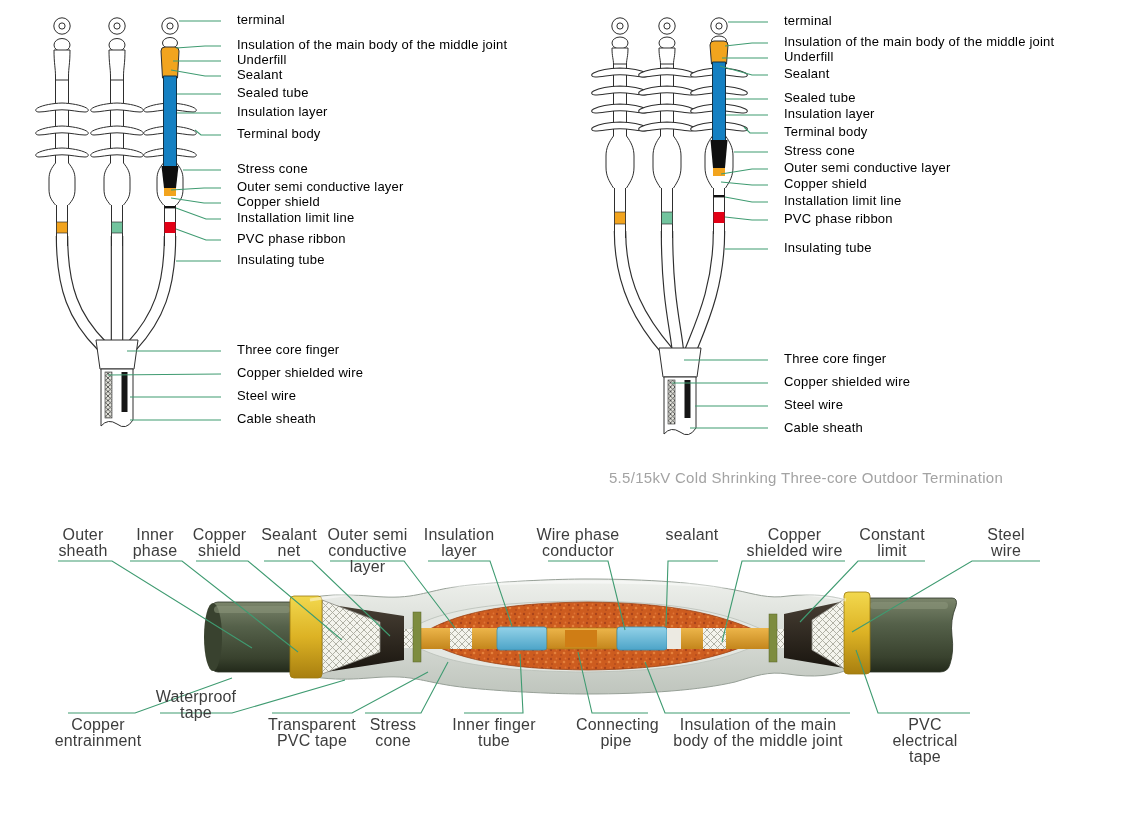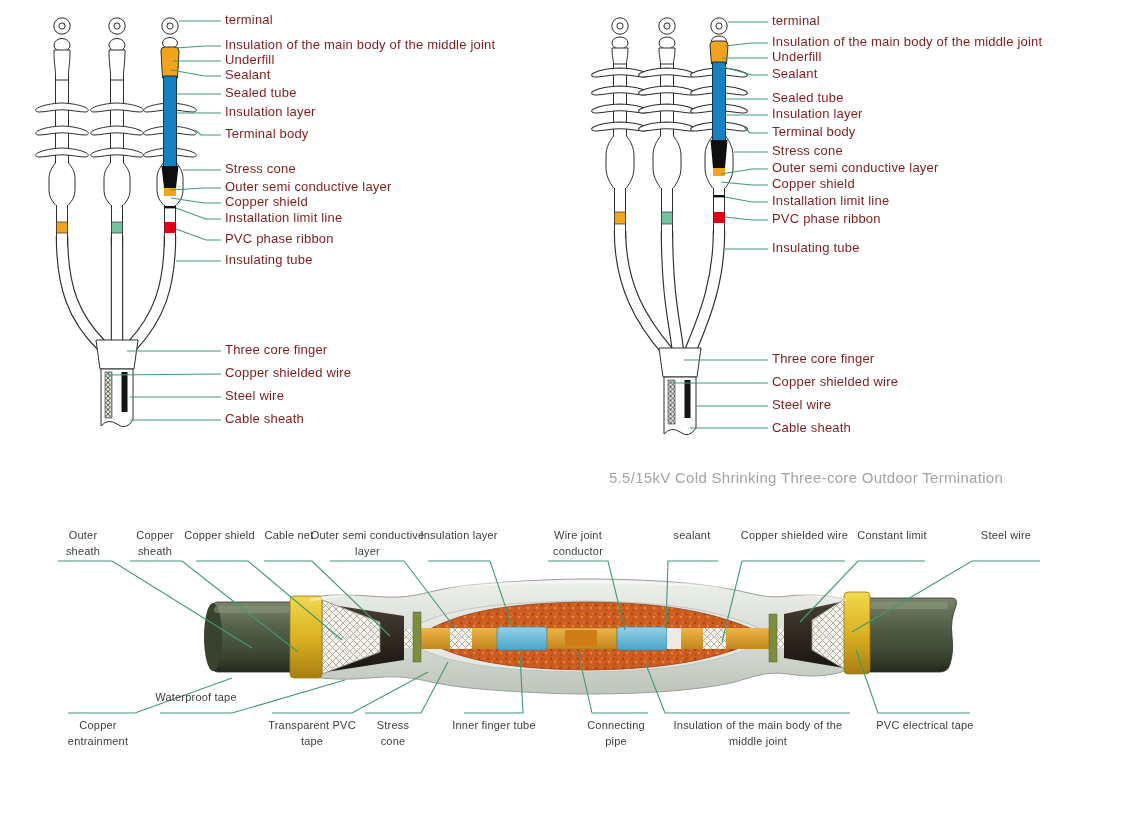--- a/index.html
+++ b/index.html
@@ -1,20 +1,20 @@
 <!DOCTYPE html>
 <html><head>
 <meta charset="utf-8">
 <style>
   html,body{margin:0;padding:0;background:#ffffff;}
   #page{position:relative;width:1128px;height:826px;background:#ffffff;overflow:hidden;
         font-family:"Liberation Sans","DejaVu Sans",sans-serif;}
   #art{position:absolute;left:0;top:0;}
-  .lbl{position:absolute;font-size:13px;color:#7f1d1d;letter-spacing:.2px;line-height:16px;white-space:nowrap;}
-  .jlbl{position:absolute;font-size:11px;color:#3d3d3d;letter-spacing:.2px;line-height:16px;text-align:center;white-space:normal;}
+  .lbl{position:absolute;font-size:13px;color:#000000;letter-spacing:.2px;line-height:16px;white-space:nowrap;margin-left:12px;}
+  .jlbl{position:absolute;font-size:16px;color:#3d3d3d;letter-spacing:.2px;line-height:16px;text-align:center;white-space:normal;}
   .caption{position:absolute;font-size:15px;color:#a3a3a3;letter-spacing:.3px;text-align:center;}
 </style>
 </head>
 <body>
 
 <div id="page">
 
 <svg id="art" width="1128" height="826" viewBox="0 0 1128 826">
   <defs>
     <pattern id="mesh" width="7" height="7" patternUnits="userSpaceOnUse">
@@ -302,26 +302,26 @@
 <div class="lbl" style="left:772px;top:193px">Installation limit line</div>
 <div class="lbl" style="left:772px;top:211px">PVC phase ribbon</div>
 <div class="lbl" style="left:772px;top:240px">Insulating tube</div>
 <div class="lbl" style="left:772px;top:351px">Three core finger</div>
 <div class="lbl" style="left:772px;top:374px">Copper shielded wire</div>
 <div class="lbl" style="left:772px;top:397px">Steel wire</div>
 <div class="lbl" style="left:772px;top:420px">Cable sheath</div>
 <div class="caption" style="left:570px;top:469px;width:472px">5.5/15kV Cold Shrinking Three-core Outdoor Termination</div>
 
 <div class="jlbl" style="left:53px;top:527px;width:60px">Outer sheath</div>
-<div class="jlbl" style="left:125px;top:527px;width:60px">Copper sheath</div>
+<div class="jlbl" style="left:125px;top:527px;width:60px">Inner phase</div>
 <div class="jlbl" style="left:182px;top:527px;width:75px">Copper shield</div>
-<div class="jlbl" style="left:259px;top:527px;width:60px">Cable net</div>
+<div class="jlbl" style="left:259px;top:527px;width:60px">Sealant net</div>
 <div class="jlbl" style="left:310px;top:527px;width:115px">Outer semi conductive layer</div>
 <div class="jlbl" style="left:419px;top:527px;width:80px">Insulation layer</div>
-<div class="jlbl" style="left:533px;top:527px;width:90px">Wire joint conductor</div>
+<div class="jlbl" style="left:533px;top:527px;width:90px">Wire phase conductor</div>
 <div class="jlbl" style="left:662px;top:527px;width:60px">sealant</div>
 <div class="jlbl" style="left:737px;top:527px;width:115px">Copper shielded wire</div>
 <div class="jlbl" style="left:857px;top:527px;width:70px">Constant limit</div>
 <div class="jlbl" style="left:971px;top:527px;width:70px">Steel wire</div>
 
 <div class="jlbl" style="left:48px;top:717px;width:100px">Copper entrainment</div>
 <div class="jlbl" style="left:151px;top:689px;width:90px">Waterproof tape</div>
 <div class="jlbl" style="left:262px;top:717px;width:100px">Transparent PVC tape</div>
 <div class="jlbl" style="left:363px;top:717px;width:60px">Stress cone</div>
 <div class="jlbl" style="left:449px;top:717px;width:90px">Inner finger tube</div>

